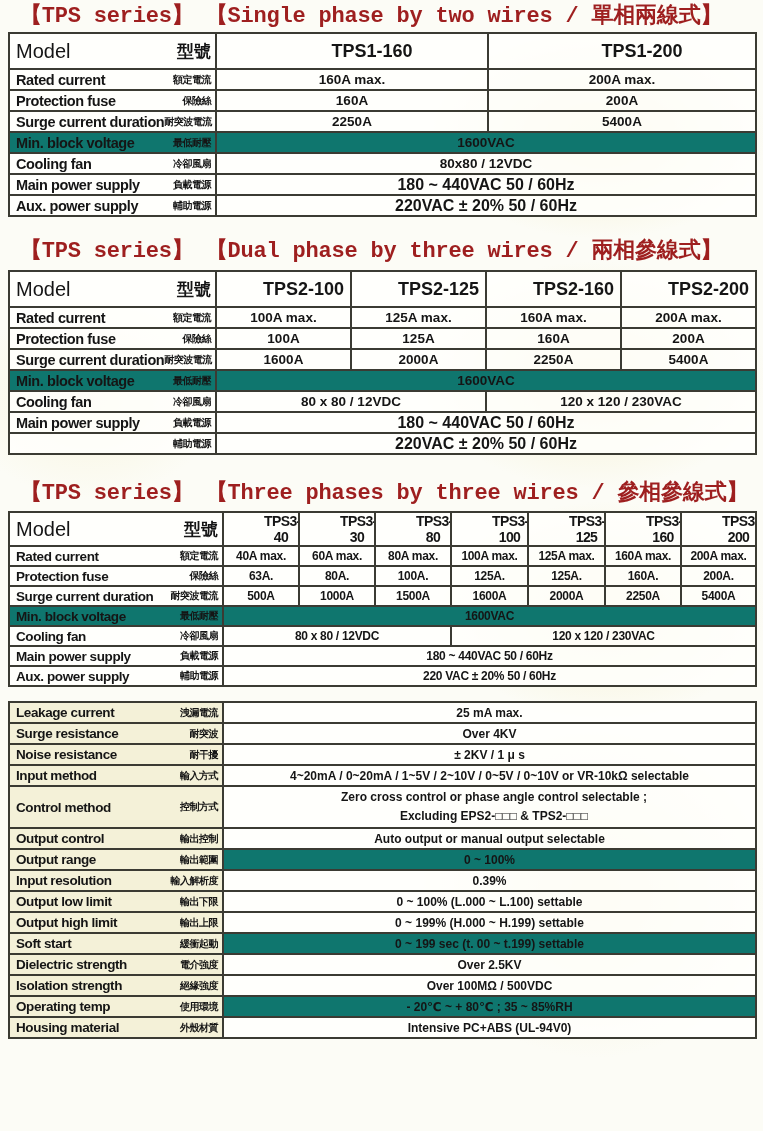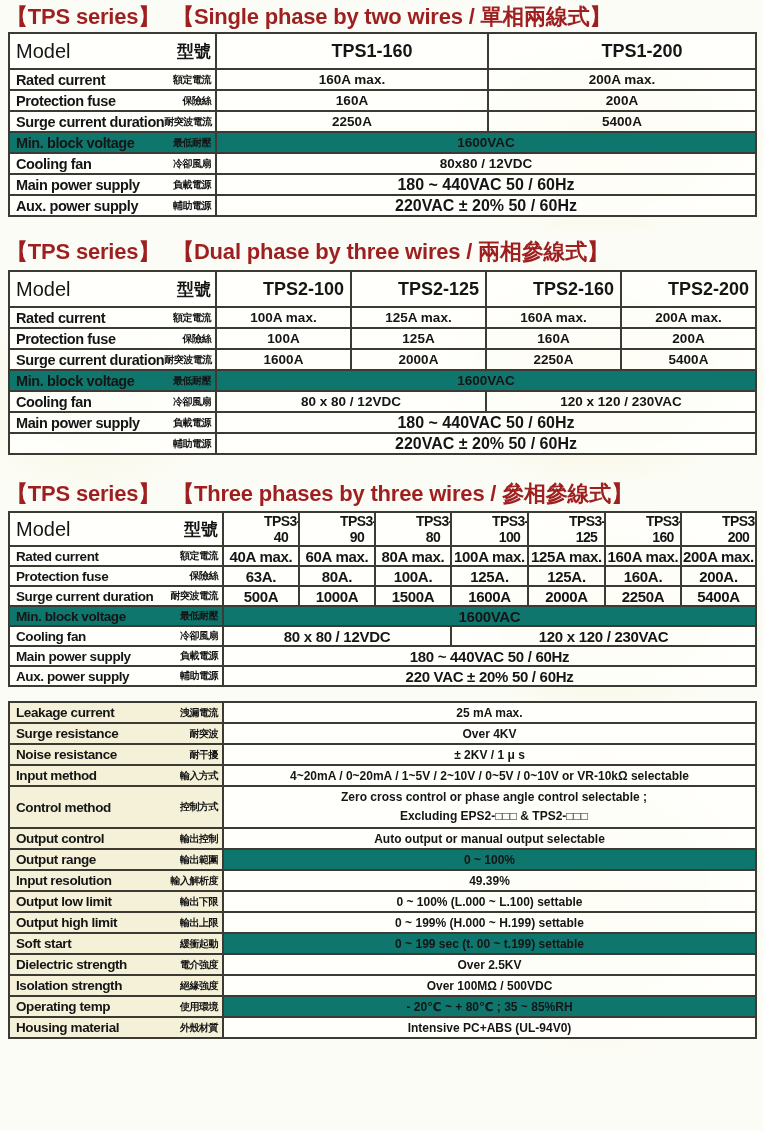--- a/index.html
+++ b/index.html
@@ -14,22 +14,22 @@
   
   .blotch{position:absolute;pointer-events:none;z-index:0;border-radius:50%;}
   .b1{left:430px;top:30px;width:340px;height:210px;background:radial-gradient(ellipse at center,rgba(242,235,190,.75),rgba(242,235,190,0) 70%);}
   .b2{left:420px;top:260px;width:350px;height:230px;background:radial-gradient(ellipse at center,rgba(242,235,190,.7),rgba(242,235,190,0) 70%);}
   .b3{left:440px;top:500px;width:330px;height:220px;background:radial-gradient(ellipse at center,rgba(242,235,190,.65),rgba(242,235,190,0) 70%);}
   .b4{left:420px;top:730px;width:350px;height:330px;background:radial-gradient(ellipse at center,rgba(242,235,190,.6),rgba(242,235,190,0) 70%);}
   .b5{left:-40px;top:300px;width:260px;height:200px;background:radial-gradient(ellipse at center,rgba(244,238,200,.5),rgba(244,238,200,0) 70%);}
 
   .titlebar{
     position:relative;z-index:1;
-    margin-left:6px;
-    font-family:Liberation Sans, sans-serif;
+    margin-left:20px;
+    font-family:Liberation Mono, monospace;
     font-weight:bold;
     color:#9e1f1f;
     font-size:22px;
     line-height:26px;
     white-space:nowrap;
     letter-spacing:-0.2px;
   }
   .titlebar .subtitle{margin-left:12px;}
   .tb1{padding-top:4px;margin-bottom:2px;}
   .tb2{margin-top:22px;margin-bottom:5px;}
@@ -54,21 +54,21 @@
 
   .lr{display:flex;justify-content:space-between;align-items:center;padding:0 4px 0 6px;}
   .model-en{font-size:20px;font-weight:normal;}
   .model-zh{font-size:17px;font-weight:bold;}
   th.model{font-size:18px;font-weight:bold;text-align:center;padding-left:40px;}
   table.t3 th.model{font-size:14px;letter-spacing:-0.6px;}
   .lab-en{font-size:14.5px;font-weight:bold;white-space:nowrap;letter-spacing:-0.4px;}
   .lab-zh{font-size:10px;font-weight:bold;white-space:nowrap;letter-spacing:-0.5px;}
   table.t3 .lab-en, table.spec .lab-en{font-size:13.5px;}
   td.val{font-size:13.5px;font-weight:bold;text-align:center;white-space:nowrap;}
-  table.t3 td.val{font-size:15px;letter-spacing:-0.3px;}
+  table.t3 td.val{font-size:12px;letter-spacing:-0.3px;}
   td.val.big{font-size:16px;}
   tr.tint td{background:#0f766e;}
   table.spec td.labelcell{background:#f4f1d8;}
   table.spec td.val{font-size:12px;}
   table.spec td.val .line{line-height:19px;padding-left:9px;}
 </style>
 </head>
 <body>
 
 <div class="sheet">
@@ -287,21 +287,21 @@
       </colgroup>
       <thead>
         <tr>
           <th class="labelcell">
             <div class="lr">
               <span class="model-en">Model</span>
               <span class="model-zh">型號</span>
             </div>
           </th>
           <th class="model">TPS3-40</th>
-          <th class="model">TPS3-90</th>
+          <th class="model">TPS3-30</th>
           <th class="model">TPS3-80</th>
           <th class="model">TPS3-100</th>
           <th class="model">TPS3-125</th>
           <th class="model">TPS3-160</th>
           <th class="model">TPS3-200</th>
         </tr>
       </thead>
       <tbody>
         <tr>
           <td class="labelcell">
@@ -460,21 +460,21 @@
           </td>
           <td class="val">0 ~ 100%</td>
         </tr>
         <tr>
           <td class="labelcell">
             <div class="lr">
               <span class="lab-en">Input resolution</span>
               <span class="lab-zh">輸入解析度</span>
             </div>
           </td>
-          <td class="val">49.39%</td>
+          <td class="val">0.39%</td>
         </tr>
         <tr>
           <td class="labelcell">
             <div class="lr">
               <span class="lab-en">Output low limit</span>
               <span class="lab-zh">輸出下限</span>
             </div>
           </td>
           <td class="val">0 ~ 100% (L.000 ~ L.100) settable</td>
         </tr>

